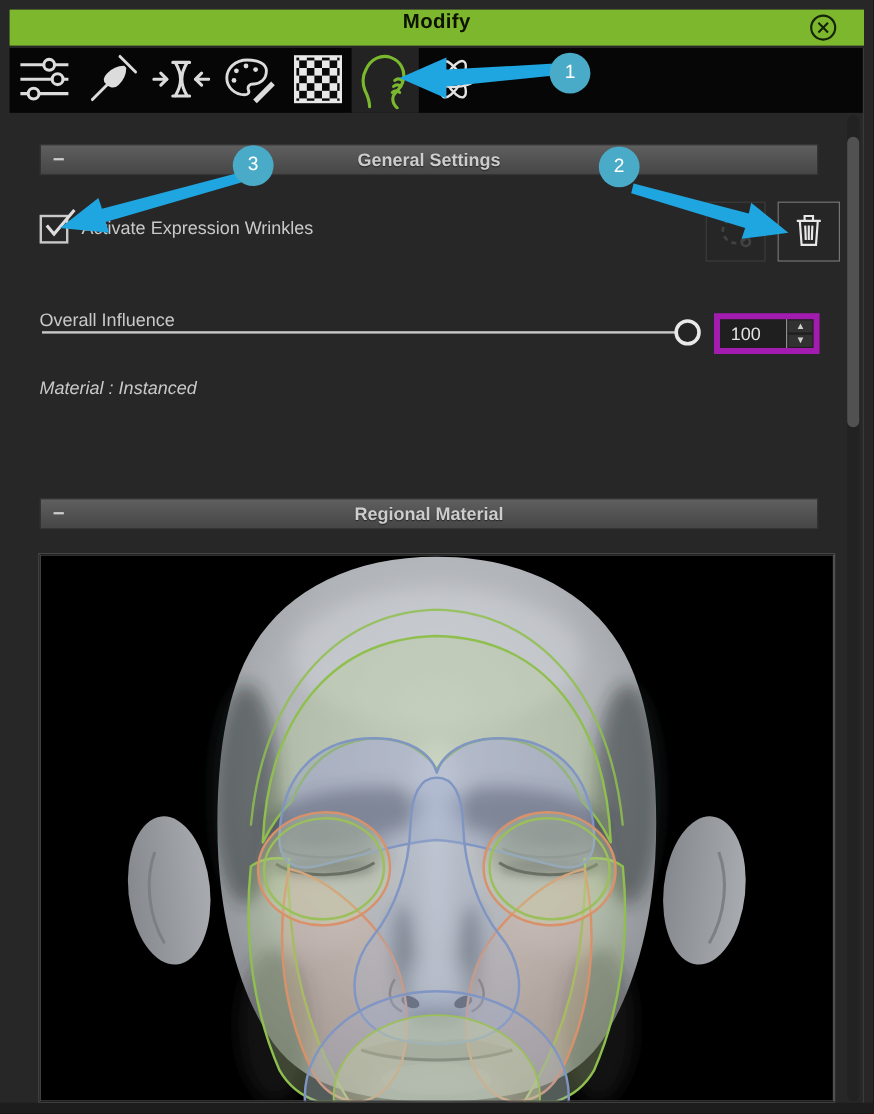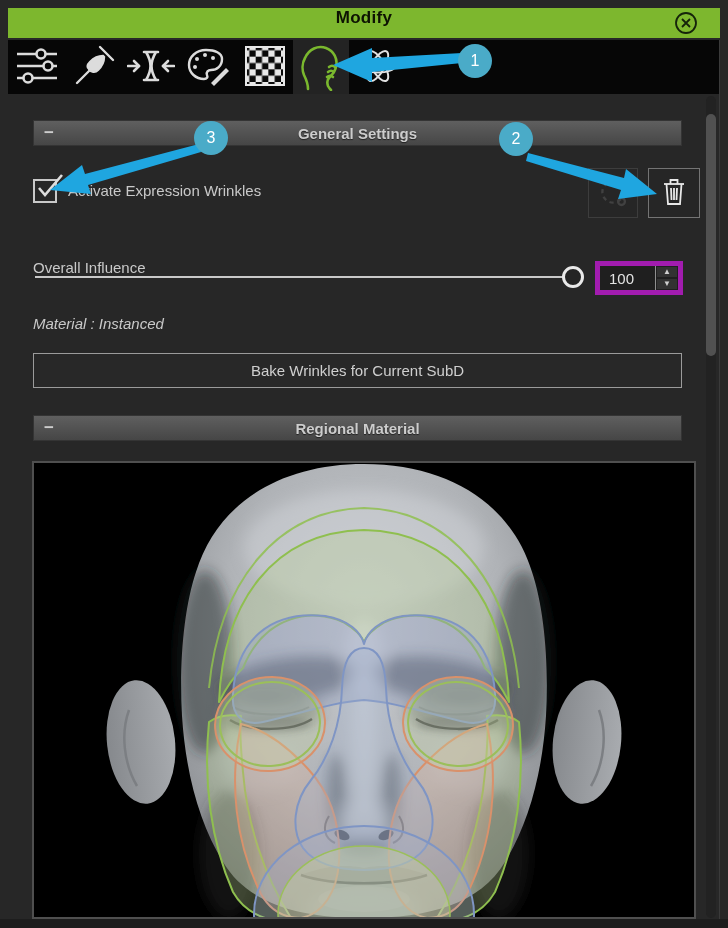--- a/index.html
+++ b/index.html
@@ -219,21 +219,20 @@
       <button class="spin-btn">
           <span>▲</span>
         </button>
       <button class="spin-btn">
           <span>▼</span>
         </button>
     </div>
   </div>
 
   <div class="label" style="left:33px;top:315px;font-style:italic;">Material : Instanced</div>
-  <button class="bake-btn">Bake Wrinkles for Current SubD</button>
 
   <div class="section-header" style="top:415px;">
     <button class="hdr-minus">−</button>
     <span class="hdr-title">Regional Material</span>
   </div>
 
   <div class="preview">
     <svg width="662" height="456" viewBox="0 0 662 456">
       <defs>
         <radialGradient id="gHead" cx="50%" cy="36%" r="78%">

